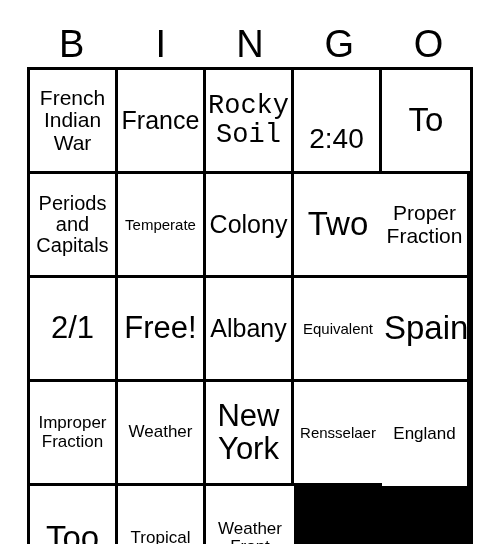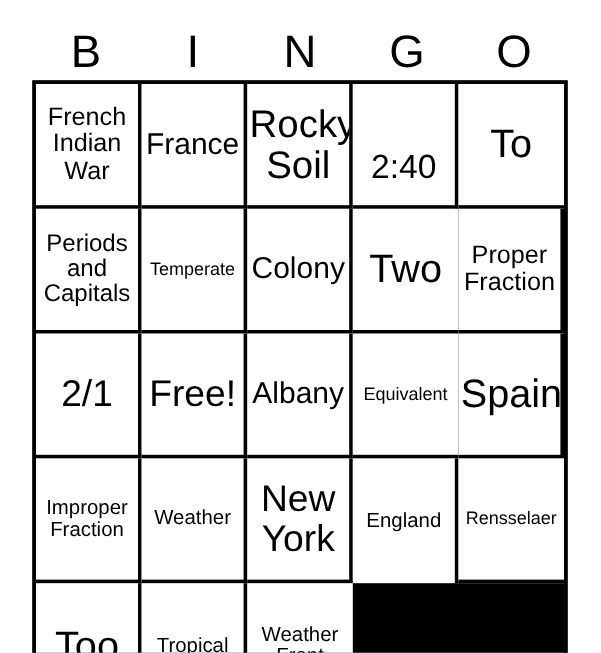--- a/index.html
+++ b/index.html
@@ -79,21 +79,21 @@
     white-space: pre-line;
     word-break: normal;
     user-select: none;
   }
   
   .s-xs  { font-size: 15px; text-align: center; }
   .s-sm  { font-size: 17px; }
   .s-md  { font-size: 20px; }
   .s-md2 { font-size: 21px; }
   .s-lg  { font-size: 25px; }
-  .s-lg2 { font-size: 32px; }
+  .s-lg2 { font-size: 27px; font-family: Liberation Mono, monospace; }
   .s-xl  { font-size: 28px; margin-top: 36px; }
   .s-xxl { font-size: 31px; }
   .s-max { font-size: 33px; }
 </style>
 </head>
 <body>
 
 <div id="bingo-card">
 
   <div id="header-row">
@@ -164,26 +164,26 @@
       <span class="cell-text s-sm">Improper
 Fraction</span>
     </div>
     <div class="cell">
       <span class="cell-text s-sm">Weather</span>
     </div>
     <div class="cell">
       <span class="cell-text s-xxl">New
 York</span>
     </div>
+    <div class="cell col-last">
+      <span class="cell-text s-xs">Rensselaer</span>
+    </div>
+
     <div class="cell row-last">
       <span class="cell-text s-sm">England</span>
-    </div>
-
-    <div class="cell col-last">
-      <span class="cell-text s-xs">Rensselaer</span>
     </div>
     <div class="cell row-last">
       <span class="cell-text s-max">Too</span>
     </div>
     <div class="cell row-last">
       <span class="cell-text s-sm">Tropical</span>
     </div>
     <div class="cell col-last row-last">
       <span class="cell-text s-sm">Weather
 Front</span>

